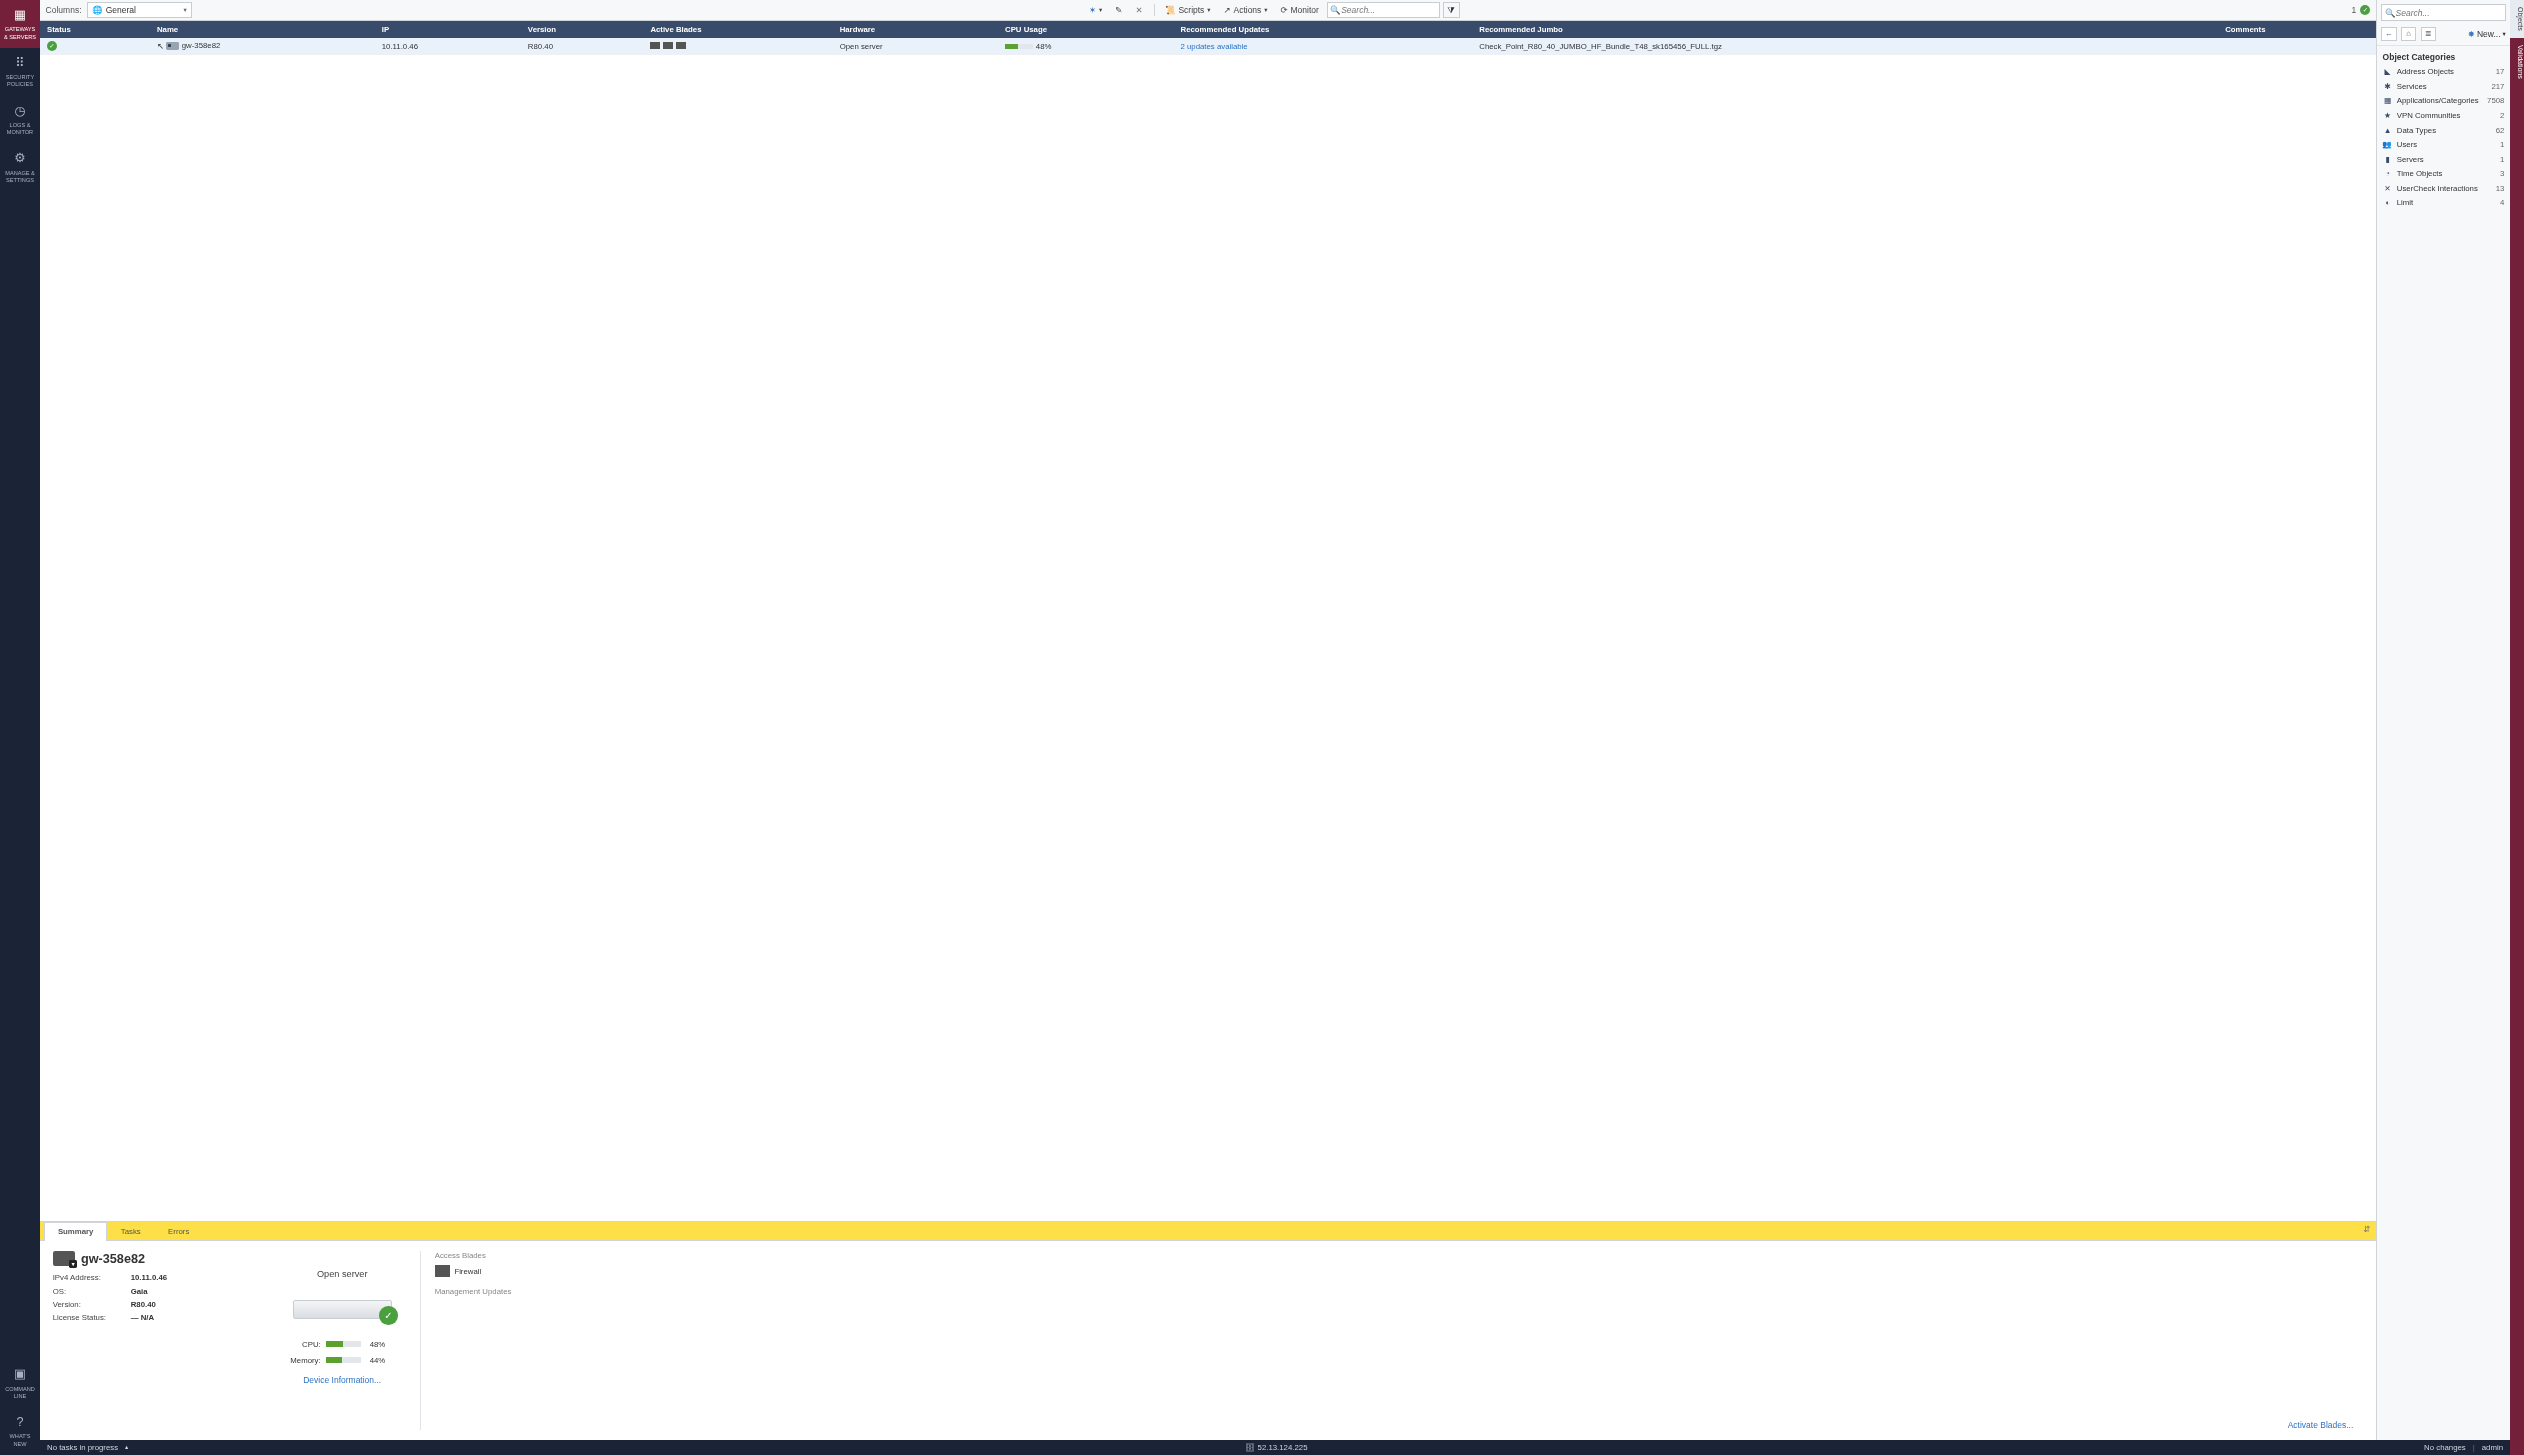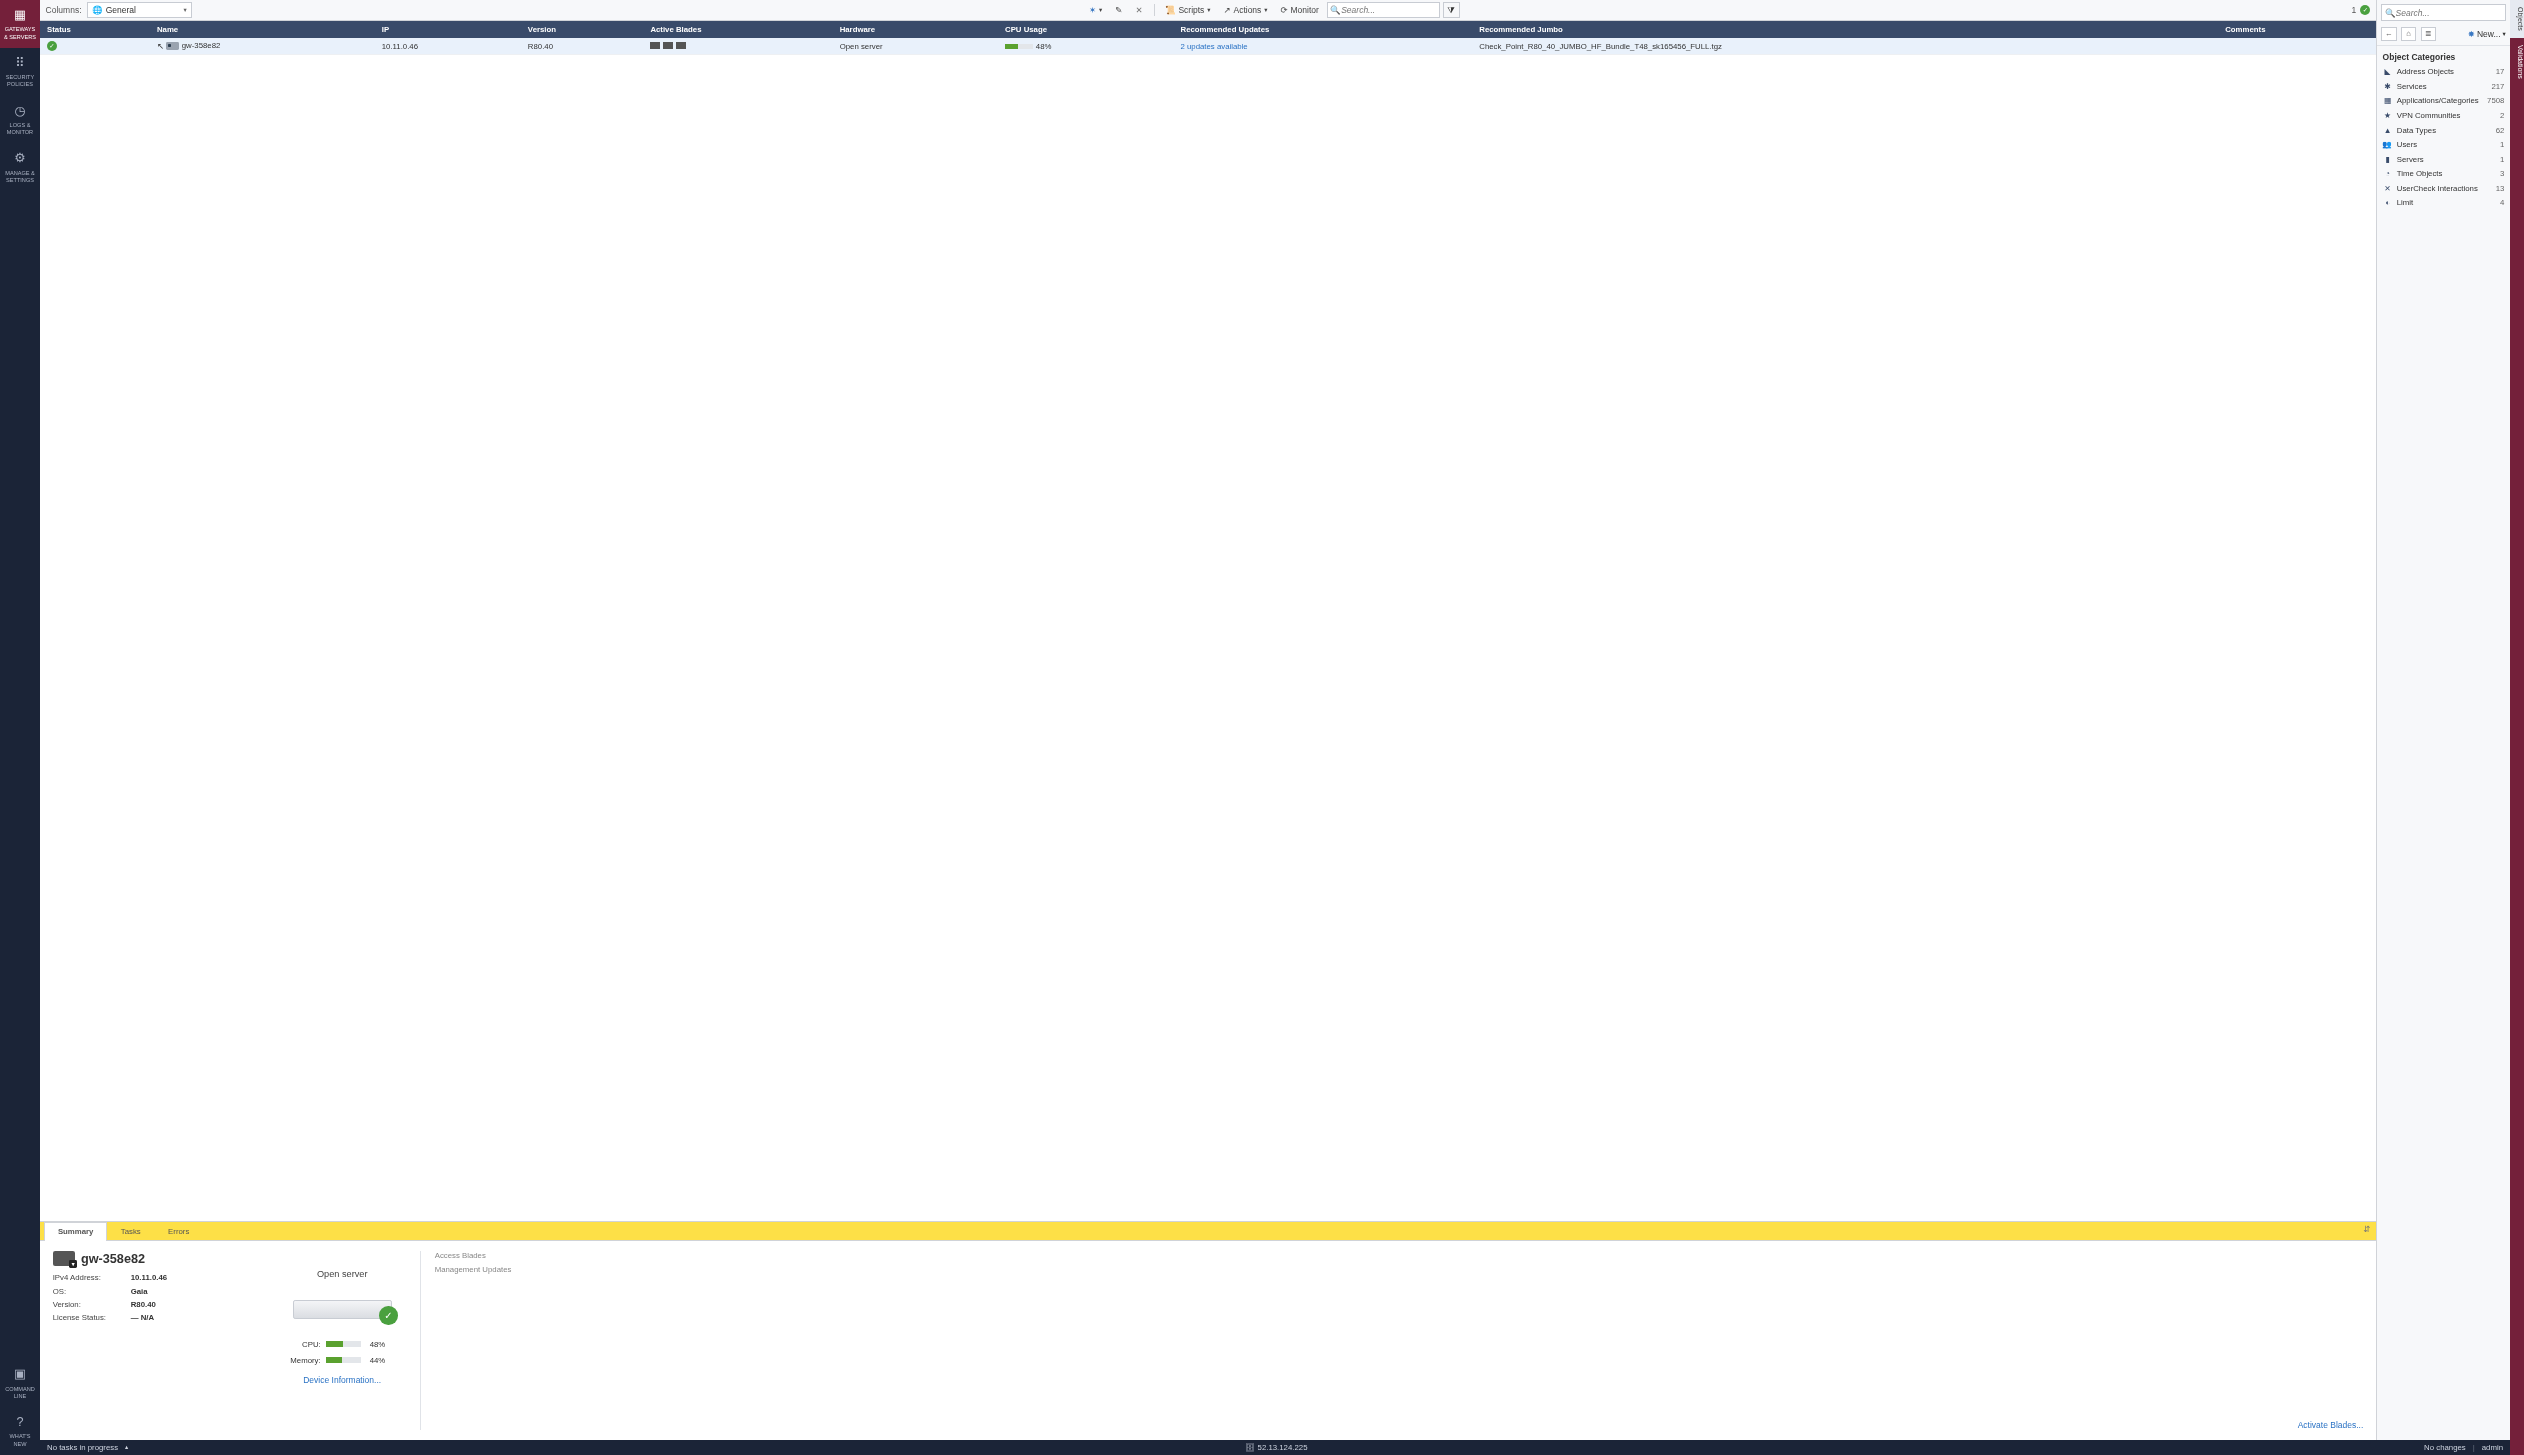--- a/index.html
+++ b/index.html
@@ -270,22 +270,28 @@
           <span class="bar">
               <span class="fill" id="mem-fill" style="width: 44%;"></span>
             </span>
           <span id="mem-val">44%</span>
         </div>
         <div style="height:10px"></div>
         <div class="link">Device Information...</div>
       </div>
       <div class="col right" style="position:relative">
         <div class="section-title">Access Blades</div>
+        <div class="blades" id="access-blades">
+            <div class="blade">
+              <span class="bicon"></span>
+              <span style="max-width:71px">Firewall</span>
+            </div>
+          </div>
         <div class="section-title">Management Updates</div>
-        <div style="position:absolute;right:0;bottom:0" class="link">Activate Blades...</div>
+        <div style="position:absolute;right:10px;bottom:0" class="link">Activate Blades...</div>
       </div>
     </div>
   </div>
 
 </div>
 
 <div class="objects">
   <div class="search">
     <span>🔍</span>
     <input placeholder="Search..." style="">

